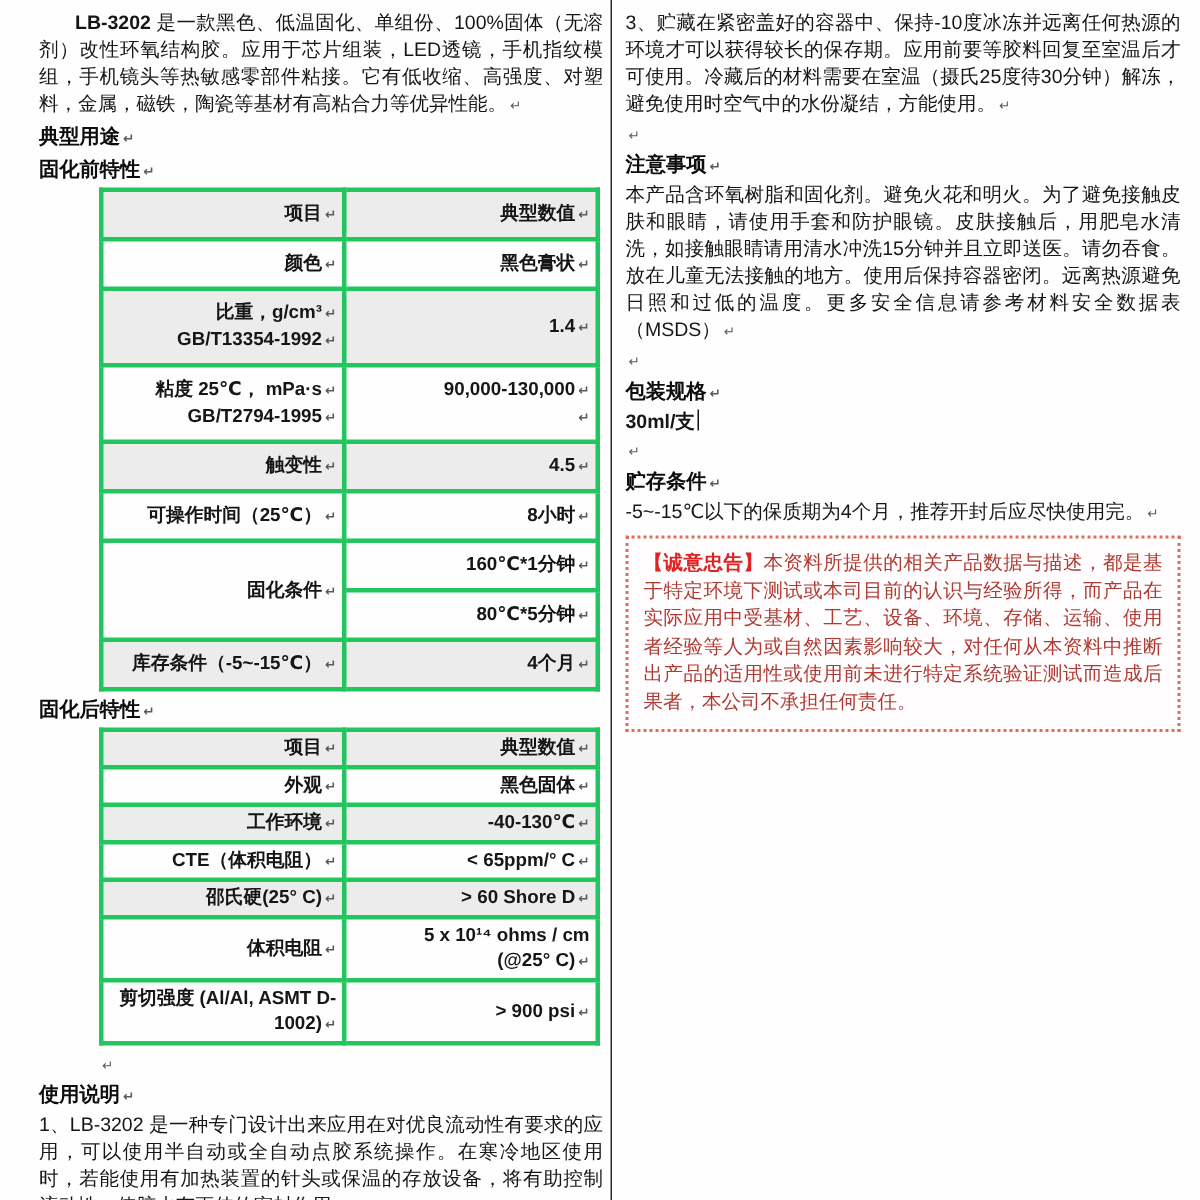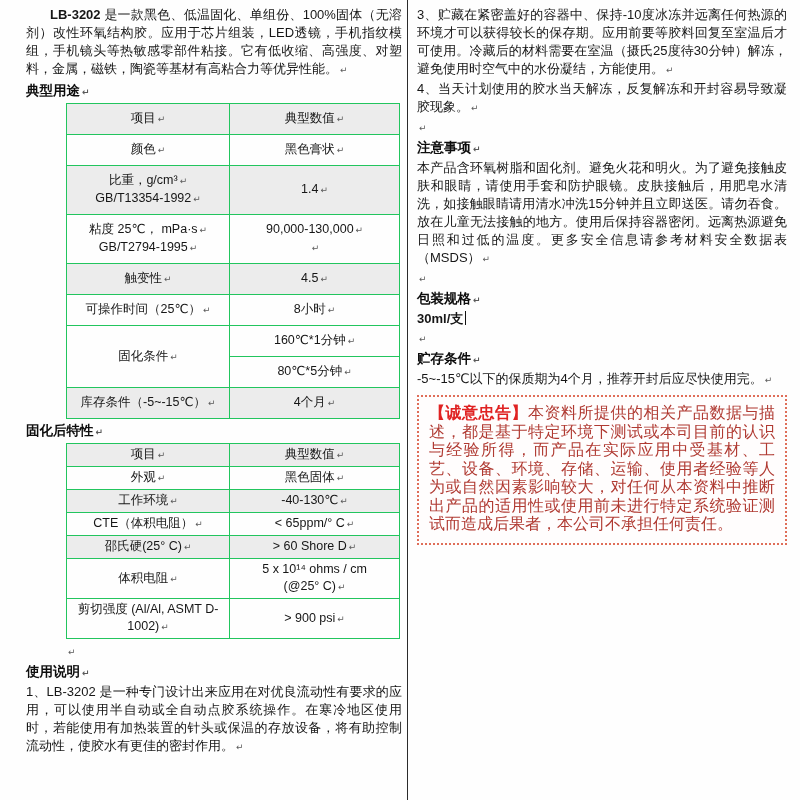--- a/index.html
+++ b/index.html
@@ -11,44 +11,45 @@
   .col-right { left:417px; width:370px; }
   p.para { margin:0 0 1px 0; text-align:justify; }
   .indent { text-indent:24px; }
   .sec-title { margin:3px 0 1px 0; font-size:13.5px; font-weight:bold; color:#0d0d0d; }
   .bold { font-weight:bold; }
   .pm { color:#5a5a5a; font-size:9px; margin-left:2px; }
   .blank-line { height:18px; }
   .blank-line.table-indent { margin-left:40px; }
 
   table.props { border-collapse:collapse; table-layout:fixed; width:334px; margin:2px 0 3px 40px; }
-  table.props td, table.props th { border:1px solid #22c55e; text-align:center; vertical-align:middle;
-    font-weight:normal; font-size:12.5px; line-height:17px; padding:6px 4px; }
+  table.props td, table.props th { border:3px solid #22c55e; text-align:right; vertical-align:middle;
+    font-weight:bold; font-size:12.5px; line-height:17px; padding:6px 4px; }
   table.props col.c1 { width:49%; } table.props col.c2 { width:51%; }
   tr.shaded td, tr.shaded th { background:#ececec; }
   table.compact td, table.compact th { padding:2px 4px; }
   td.sub { padding:3px 4px; }
 
   .disclaimer { margin-top:6px; width:346px; border:2px dotted #df6e59; padding:7px 10px 9px 10px;
-    font-size:16px; line-height:18.5px; color:#b03a32; text-align:justify; background:#fffdfd; }
+    font-size:13px; line-height:18.5px; color:#b03a32; text-align:justify; background:#fffdfd; }
   .disclaimer-label { color:#e02222; font-weight:bold; }
   .cursor { display:inline-block; width:1px; height:14px; background:#111; vertical-align:-2px; margin-left:2px; }
 </style>
 </head>
 <body>
 
 <div class="page">
   <div class="col-divider"></div>
 
   <div class="col col-left">
 
     <p class="para indent"><span class="bold">LB-3202</span><span> 是一款黑色、低温固化、单组份、100%固体（无溶剂）改性环氧结构胶。应用于芯片组装，LED透镜，手机指纹模组，手机镜头等热敏感零部件粘接。它有低收缩、高强度、对塑料，金属，磁铁，陶瓷等基材有高粘合力等优异性能。</span><span class="pm">↵</span></p>
 
     <div class="sec-title"><span>典型用途</span><span class="pm">↵</span></div>
 
+    <div class="sec-title"><span>固化前特性</span><span class="pm">↵</span></div>
 
     <table class="props">
       <colgroup>
           <col class="c1">
           <col class="c2">
         </colgroup>
       <thead>
         <tr class="shaded">
           <th><span>项目</span><span class="pm">↵</span></th>
           <th><span>典型数值</span><span class="pm">↵</span></th>
@@ -144,21 +145,20 @@
 
     <div class="blank-line table-indent"><span class="pm">↵</span></div>
 
     <div class="sec-title"><span>使用说明</span><span class="pm">↵</span></div>
     <p class="para"><span>1、LB-3202 是一种专门设计出来应用在对优良流动性有要求的应用，可以使用半自动或全自动点胶系统操作。在寒冷地区使用时，若能使用有加热装置的针头或保温的存放设备，将有助控制流动性，使胶水有更佳的密封作用。</span><span class="pm">↵</span></p>
     <p class="para"></p>
   </div>
 
   <div class="col col-right">
     <p class="para"><span>3、贮藏在紧密盖好的容器中、保持-10度冰冻并远离任何热源的环境才可以获得较长的保存期。应用前要等胶料回复至室温后才可使用。冷藏后的材料需要在室温（摄氏25度待30分钟）解冻，避免使用时空气中的水份凝结，方能使用。</span><span class="pm">↵</span></p>
-    <p class="para"><span>4、当天计划使用的胶水当天解冻，反复解冻和开封容易导致凝胶现象。</span><span class="pm">↵</span></p>
 
     <div class="blank-line"><span class="pm">↵</span></div>
 
     <div class="sec-title"><span>注意事项</span><span class="pm">↵</span></div>
     <p class="para"><span>本产品含环氧树脂和固化剂。避免火花和明火。为了避免接触皮肤和眼睛，请使用手套和防护眼镜。皮肤接触后，用肥皂水清洗，如接触眼睛请用清水冲洗15分钟并且立即送医。请勿吞食。放在儿童无法接触的地方。使用后保持容器密闭。远离热源避免日照和过低的温度。更多安全信息请参考材料安全数据表（MSDS）</span><span class="pm">↵</span></p>
 
     <div class="blank-line"><span class="pm">↵</span></div>
 
     <div class="sec-title"><span>包装规格</span><span class="pm">↵</span></div>
     <p class="para bold"><span>30ml/支</span><span class="cursor"></span></p>

